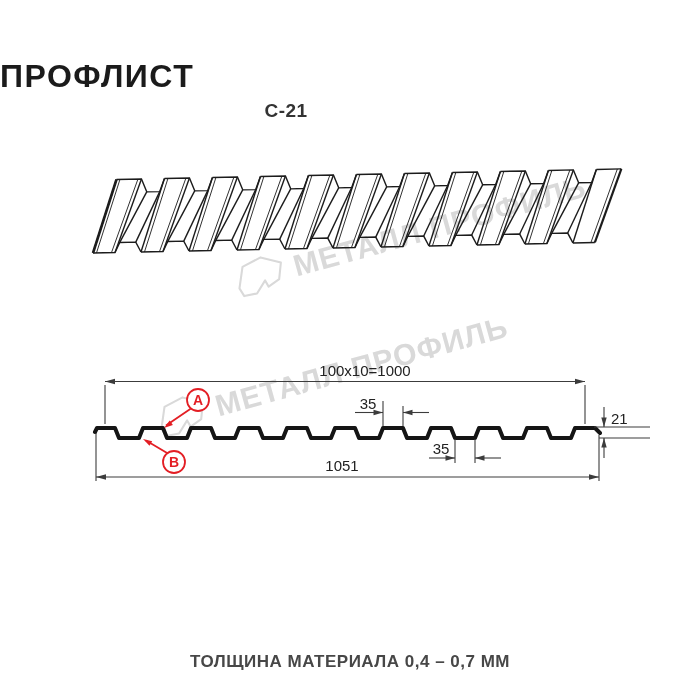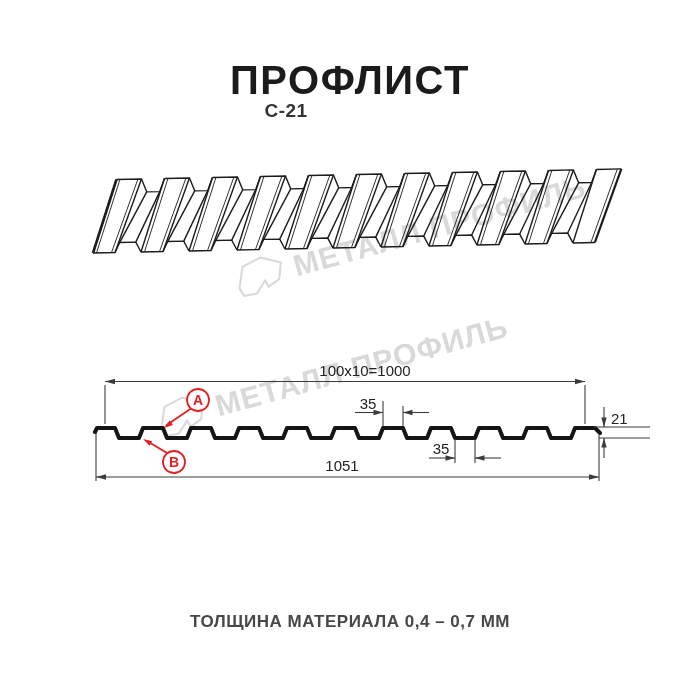--- a/index.html
+++ b/index.html
@@ -1,22 +1,22 @@
 <!DOCTYPE html>
 <html><head>
 <meta charset="utf-8">
 <style>
   html,body{margin:0;padding:0;background:#ffffff;}
   .page{position:relative;width:700px;height:700px;background:#ffffff;overflow:hidden;
         font-family:"Liberation Sans","DejaVu Sans",sans-serif;}
-  .title{position:absolute;left:0;top:58px;width:700px;text-align:center;
-         font-size:40px;font-weight:bold;letter-spacing:1.5px;color:#1b1b1b;}
+  .title{position:absolute;left:0;top:58px;width:700px;text-align:left;
+         font-size:32px;font-weight:bold;letter-spacing:1.5px;color:#1b1b1b;}
   .subtitle{position:absolute;left:0;top:100px;width:572px;text-align:center;
          font-size:19px;font-weight:600;letter-spacing:.5px;color:#333333;}
-  .footer{position:absolute;left:0;top:612px;width:700px;text-align:center;
+  .footer{position:absolute;left:0;top:652px;width:700px;text-align:center;
          font-size:17px;font-weight:bold;letter-spacing:.5px;color:#474747;}
   .wm{position:absolute;display:flex;align-items:center;gap:9px;color:#d9d9d9;
       transform-origin:left top;white-space:nowrap;pointer-events:none;}
   .wm .wm-text{font-size:30px;font-weight:bold;letter-spacing:1px;}
   .wm-upper{left:230px;top:264px;transform:rotate(-15.5deg);}
   .wm-lower{left:152px;top:404px;transform:rotate(-15.5deg);}
   svg.drawing{position:absolute;left:0;top:0;}
   svg text{font-family:"Liberation Sans","DejaVu Sans",sans-serif;}
   .dimtxt{font-size:15px;fill:#222222;}
   .redtxt{font-size:14px;font-weight:bold;fill:#e31e24;}

